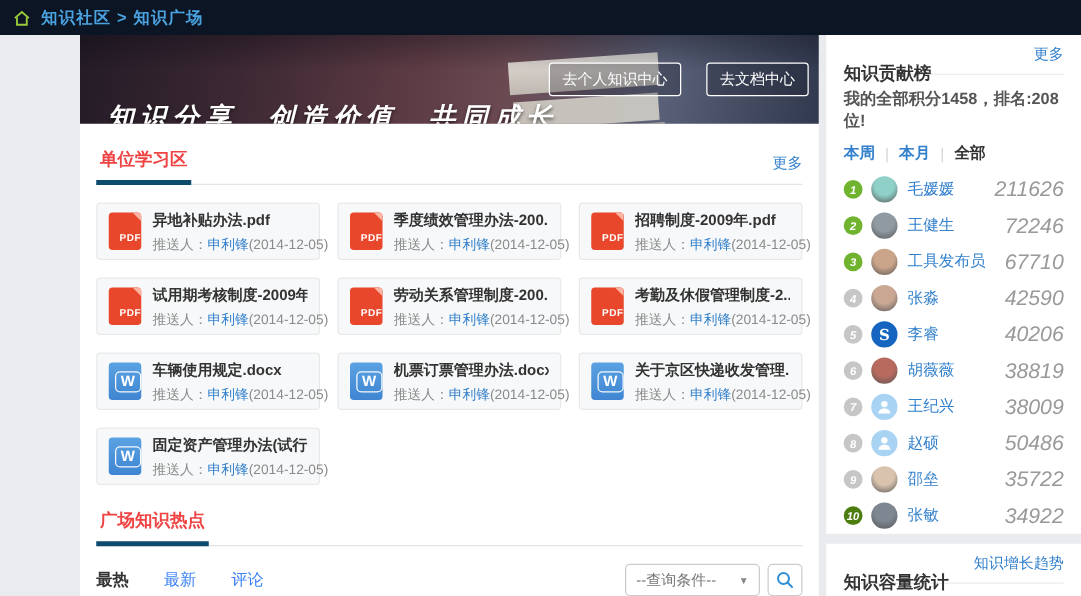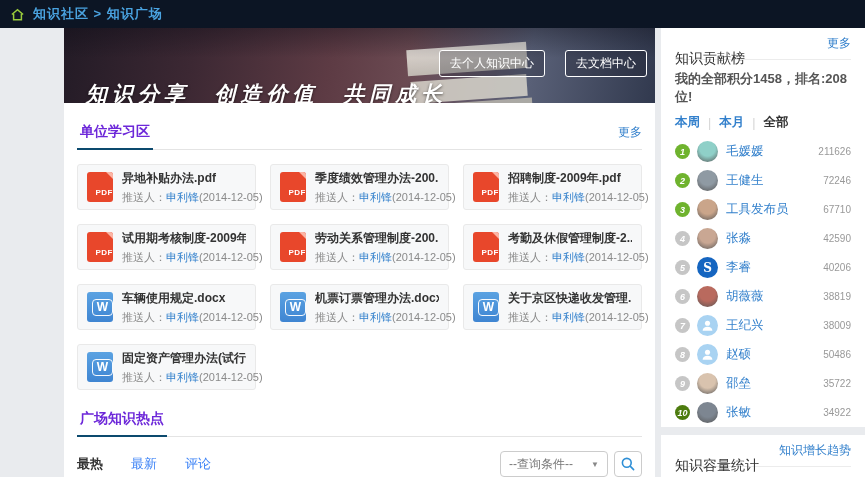--- a/index.html
+++ b/index.html
@@ -20,21 +20,21 @@
     background:linear-gradient(100deg,#231b26 0%,#3c2833 22%,#5d3b44 45%,#6b4a52 58%,#5a6178 78%,#31394e 100%); }
   .banner:before { content:""; position:absolute; left:58%; top:18px; width:120px; height:26px; background:linear-gradient(#efece4,#cfccc2); transform:rotate(-4deg); box-shadow:0 30px 0 -2px #d8d5cb, 0 58px 0 2px #b9b6ad; opacity:.85; }
   .banner:after { content:""; position:absolute; left:0; top:0; right:0; bottom:0; background:linear-gradient(180deg,rgba(10,10,20,.35),rgba(10,10,20,0) 40%); }
   .slogan { position:absolute; left:22px; top:52px; color:#fff; font-family:"DejaVu Serif","Liberation Serif",serif; font-style:italic; font-weight:bold; font-size:21px; letter-spacing:5px; text-shadow:0 1px 3px rgba(0,0,0,.6); z-index:2; white-space:pre; }
   .banner-btns { position:absolute; right:8px; top:22px; display:flex; gap:20px; z-index:3; }
   .banner-btn { border:1px solid #fff; color:#fff; background:rgba(20,20,30,.25); font-size:12px; padding:4px 10px; border-radius:3px; cursor:pointer; white-space:nowrap; }
 
   
   .section { padding:0 13px; }
   .sec-head { display:flex; align-items:flex-end; justify-content:space-between; border-bottom:1px solid #e4e4e4; margin-top:14px; }
-  .sec-title { font-size:14px; font-weight:bold; color:#6d28d9; padding:6px 3px 7px; border-bottom:2px solid #0c4a6e; margin-bottom:-1px; }
+  .sec-title { font-size:14px; font-weight:bold; color:#ef4444; padding:6px 3px 7px; border-bottom:4px solid #0c4a6e; margin-bottom:-1px; }
   .more-link { color:#3380cc; font-size:12px; cursor:pointer; padding-bottom:8px; }
 
   
   .cards { display:flex; flex-wrap:wrap; gap:14px; margin-top:14px; }
   .card { width:179px; height:46px; background:#f7f8f9; border:1px solid #e9e9e9; border-radius:3px; display:flex; align-items:center; padding:0 9px; cursor:pointer; }
   .fic { width:26px; height:30px; border-radius:3px; margin-right:9px; flex:0 0 auto; position:relative; display:flex; align-items:flex-end; justify-content:flex-end; }
   .fic.pdf { background:#e8472b; }
   .fic.pdf:before { content:""; position:absolute; top:0; right:0; border-style:solid; border-width:0 7px 7px 0; border-color:transparent #fbb4a4 transparent transparent; border-radius:0 3px 0 0; }
   .fic.pdf span { color:#fff; font-size:8px; font-weight:bold; margin-bottom:5px; letter-spacing:.5px; }
   .fic.word { background:linear-gradient(180deg,#5aa2e2,#3f85d2); align-items:center; }
@@ -51,34 +51,34 @@
   .filter-box { margin-left:auto; display:flex; align-items:center; gap:6px;text-align:right; }
   .select { border:1px solid #ccc; border-radius:4px; background:#fff; height:26px; display:flex; align-items:center; padding:0 8px; color:#777; font-size:12px; min-width:108px; cursor:pointer; }
   .select .caret { margin-left:auto; color:#888; font-size:8px; padding-left:10px; }
   .search-btn { border:1px solid #ccc; border-radius:4px; background:#fff; width:28px; height:26px; display:flex; align-items:center; justify-content:center; cursor:pointer; }
 
   
   .panel { background:#fff; }
   .panel-1 { flex:1 1 auto; padding:0 14px; }
   .panel-2 { margin-top:8px; padding:0 14px; height:59px; }
   .p-head { display:flex; align-items:center; justify-content:space-between; height:32px; border-bottom:1px solid #ececec; }
-  .p-title { font-size:14px; font-weight:normal; color:#333;margin-top:31px; }
+  .p-title { font-size:14px; font-weight:bold; color:#333;margin-top:31px; }
   .p-link { color:#3380cc; font-size:12px; cursor:pointer; }
   .my-score { font-size:13px; color:#555; font-weight:bold; padding:10px 0 8px; }
   .board-tabs { display:flex; align-items:center; font-size:12.5px; font-weight:bold; padding-bottom:6px; }
   .board-tab { color:#3380cc; cursor:pointer; }
   .board-tab.active { color:#333; }
   .tab-sep { color:#d5d5d5; margin:0 8px; font-weight:normal; }
   .rank-row { display:flex; align-items:center; height:29px; }
   .rank-badge { width:15px; height:15px; border-radius:50%; color:#fff; font-size:9px; font-weight:bold; display:flex; align-items:center; justify-content:center; margin-right:7px; flex:0 0 auto; font-style:italic; }
   .avatar { width:21px; height:21px; border-radius:50%; margin-right:8px; flex:0 0 auto; display:flex; align-items:center; justify-content:center; overflow:hidden; }
   .avatar svg { width:15px; height:15px; }
   .avatar .logo-s { color:#fff; font-weight:bold; font-size:12px; font-family:"DejaVu Serif",serif; }
   .rank-name { color:#3380cc; font-size:12.5px; cursor:pointer; white-space:nowrap; }
-  .rank-score { margin-left:auto; color:#999; font-size:10px; }
+  .rank-score { margin-left:auto; color:#999; font-size:17px;font-style:italic; }
   .cap-text { font-size:13px; color:#333; font-weight:bold; padding-top:9px; }
   .cap-count { color:#f08300; padding:0 2px; }
 </style>
 </head>
 <body>
 
 <div class="topbar">
   <svg class="home-ic" viewBox="0 0 20 20" fill="none" stroke="#9acc3c" stroke-width="2">
     <path d="M2.5 10 L10 3.5 L17.5 10"></path>
       <path d="M4.8 9 V17 H15.2 V9"></path>

